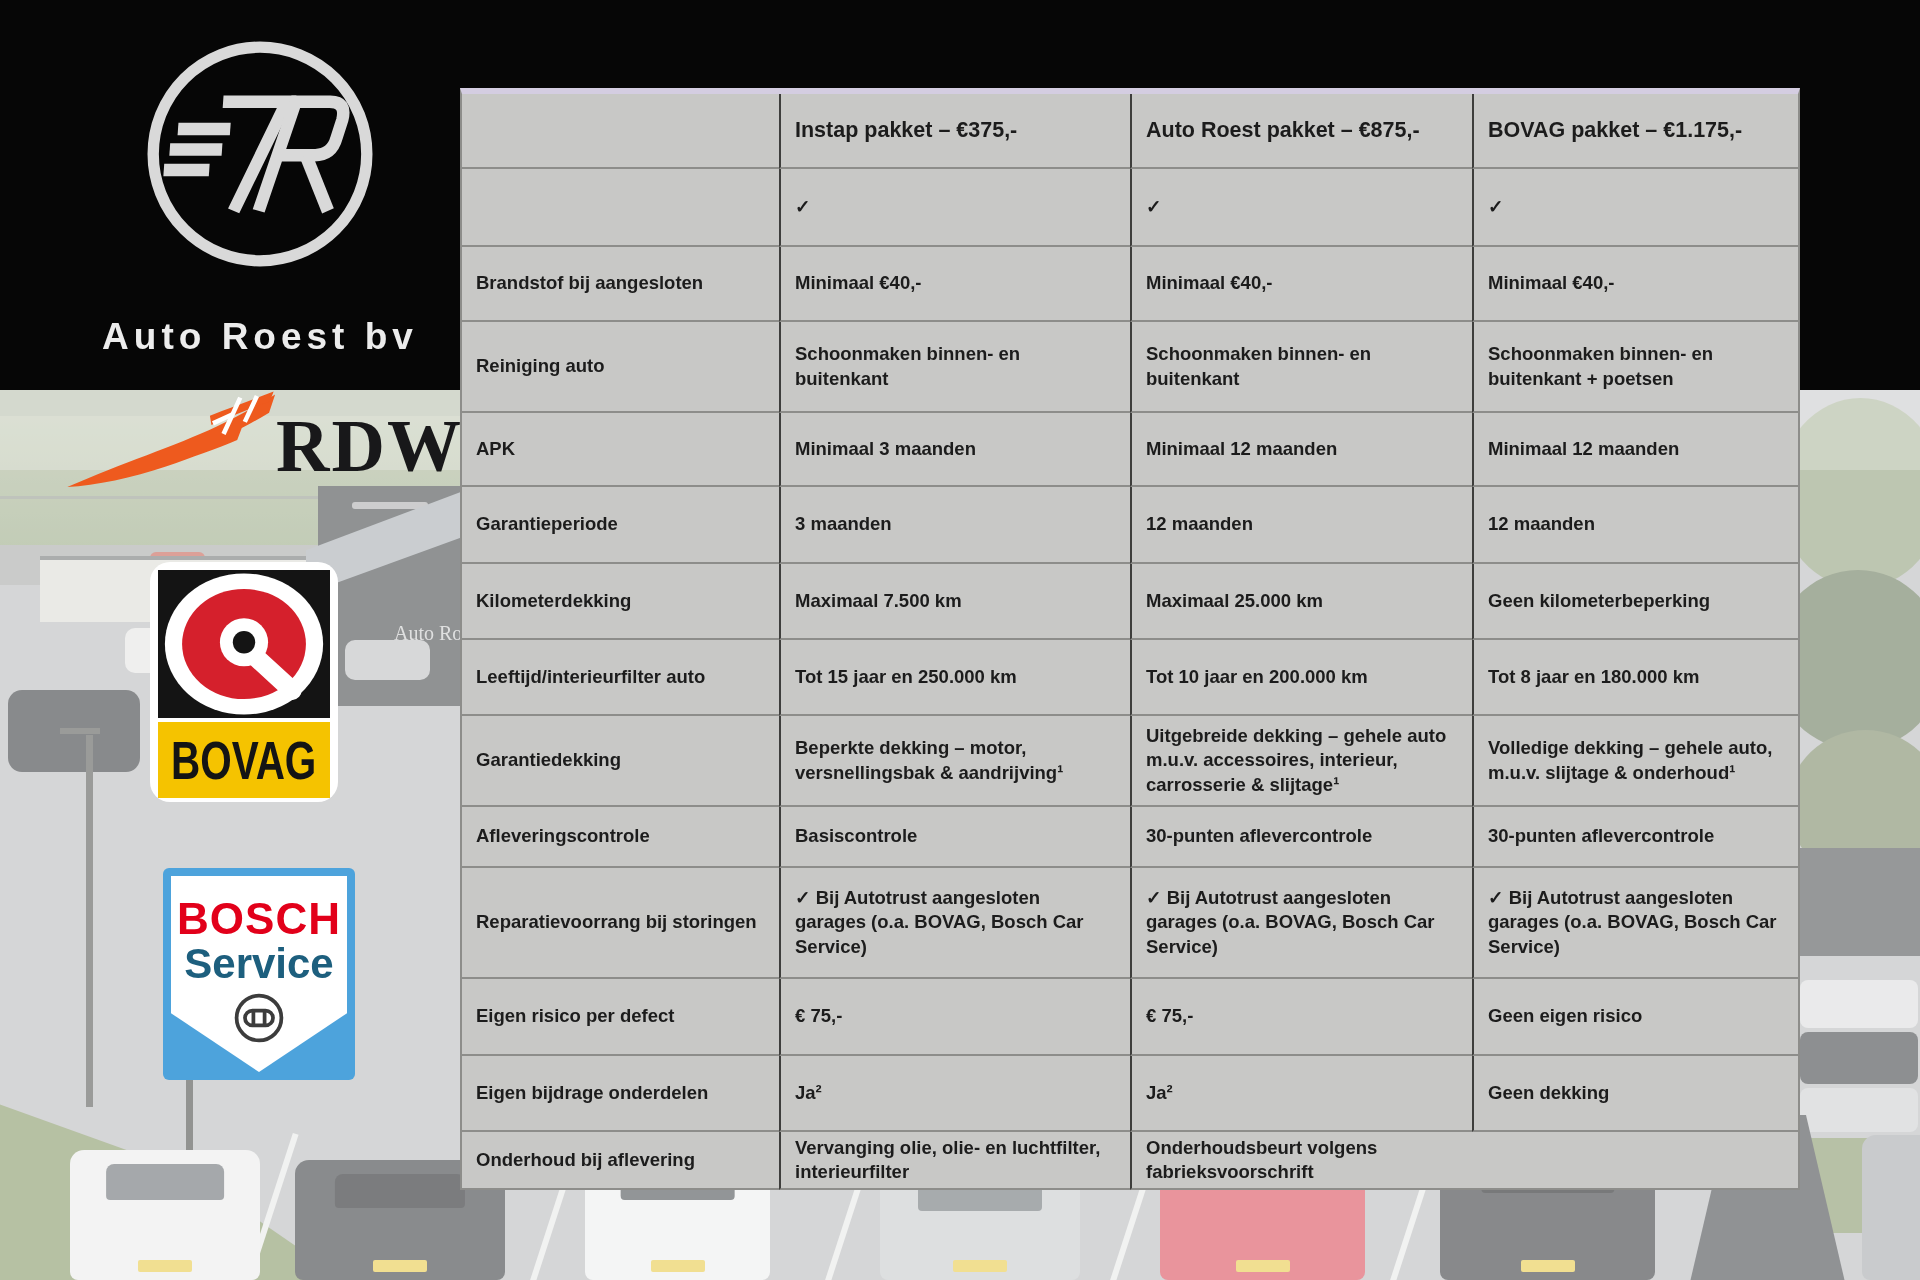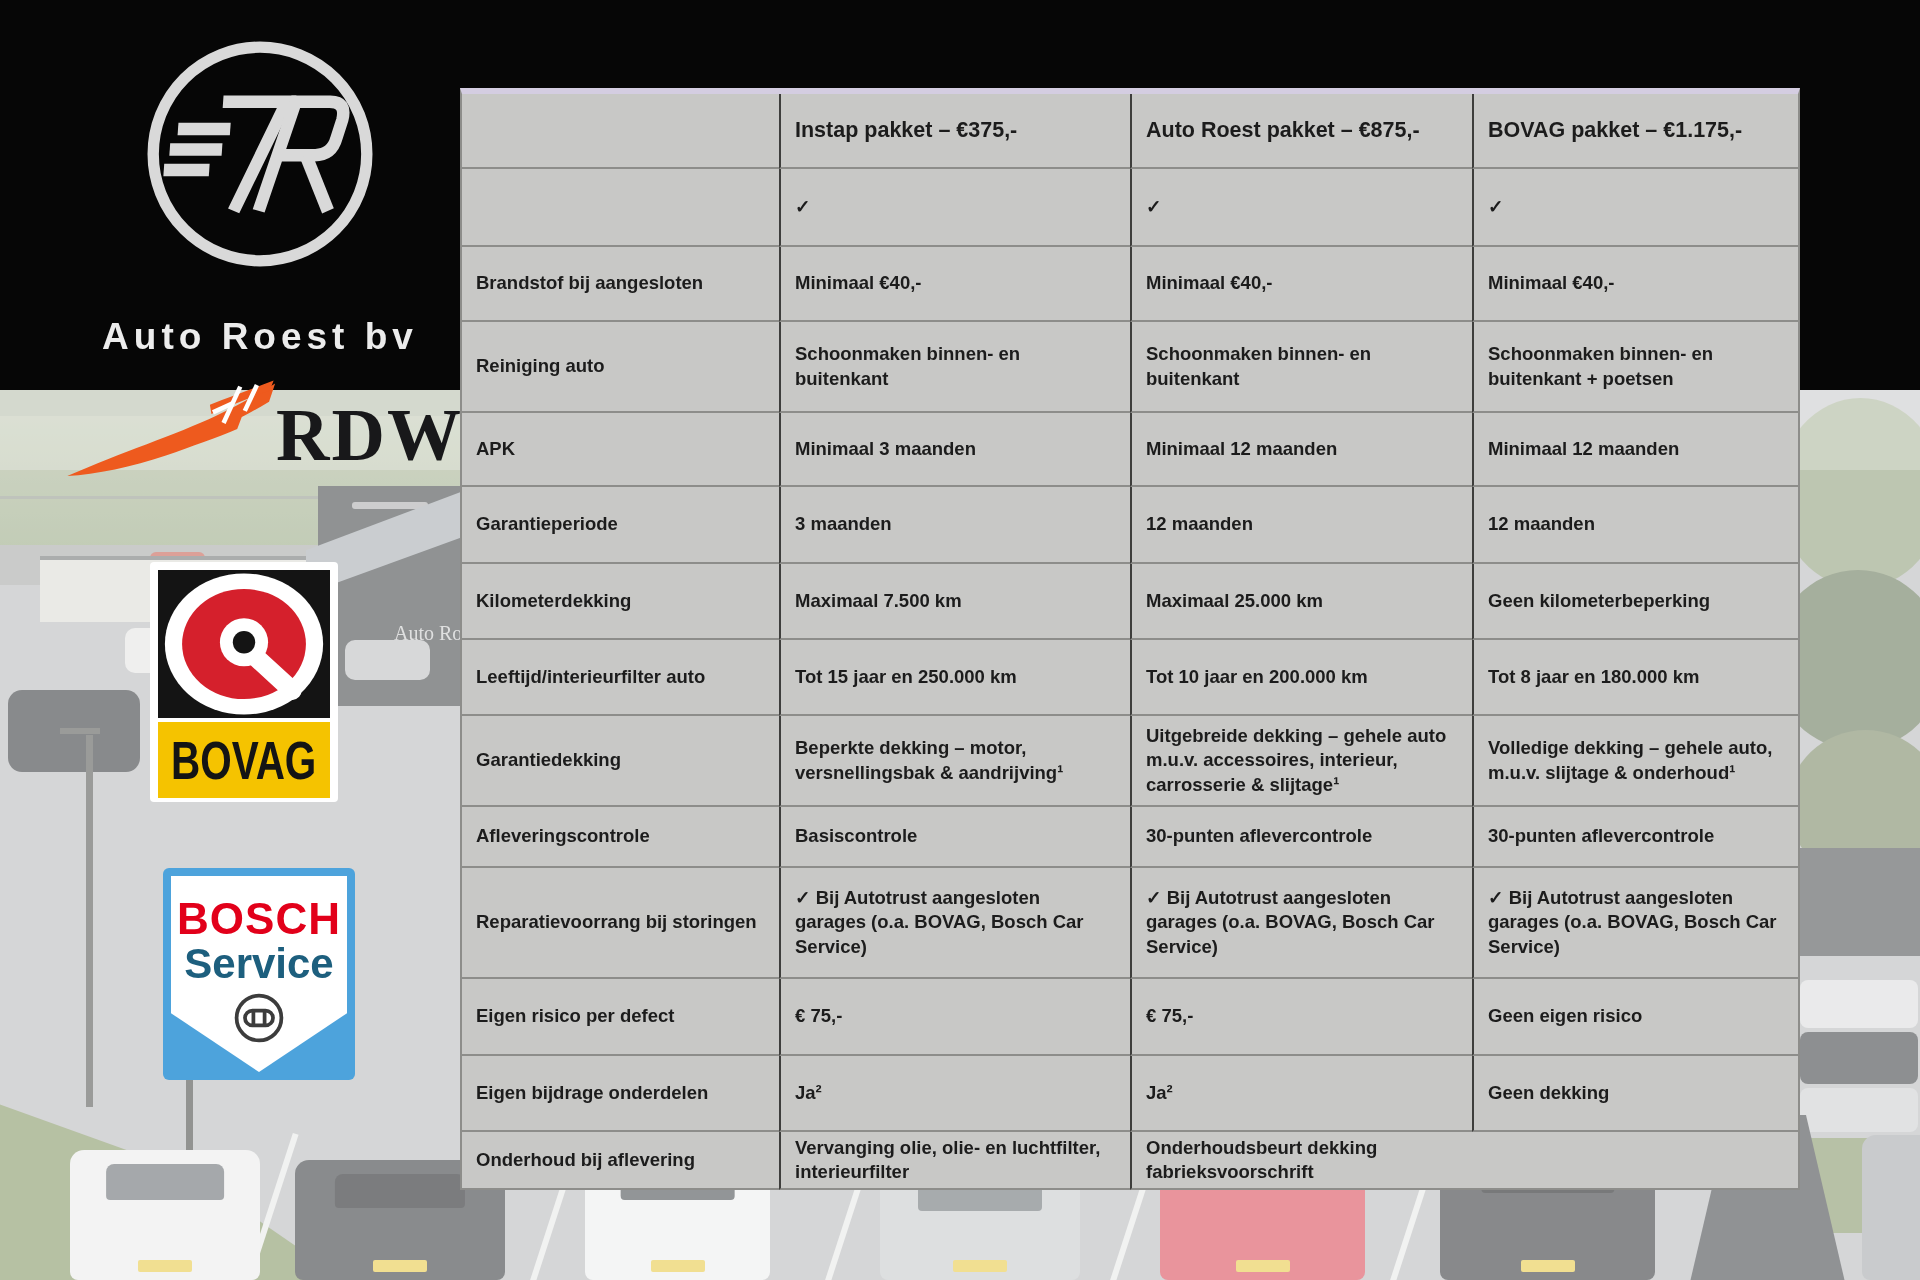--- a/index.html
+++ b/index.html
@@ -39,27 +39,27 @@
 
   
   #band { position:absolute; top:0; left:0; width:1920px; height:390px; background:#060606; }
 
   
   #ar-logo   { left:135px; top:28px; width:250px; height:252px; }
   #ar-name   { left:60px; top:316px; width:400px; text-align:center; color:#ececec;
                font-size:37px; font-weight:bold; letter-spacing:5px; }
 
   
-  #rdw { left:60px; top:379px; width:370px; height:115px; }
+  #rdw { left:60px; top:390px; width:370px; height:115px; }
   #rdw svg { position:absolute; left:0; top:0; }
   #rdw .rdw-text { position:absolute; left:216px; top:14px; font-family:"Liberation Serif", serif;
                    font-size:74px; font-weight:bold; color:#18181a; letter-spacing:2px; }
 
   
-  #bovag { left:150px; top:562px; width:188px; height:240px; background:#fff; border-radius:4px;
+  #bovag { left:150px; top:562px; width:188px; height:240px; background:#fff; border-radius:20px;
            padding:8px; }
   #bovag .mark { width:172px; height:148px; }
   #bovag .yellow { width:172px; height:76px; background:#f5c300; display:flex; align-items:center;
                    justify-content:center; }
   #bovag .yellow span { font-size:46px; font-weight:800; color:#141414; letter-spacing:0;
                         transform:scale(.88,1.18); display:inline-block; }
 
   
   #bosch { left:163px; top:868px; width:192px; height:212px; background:#4da3dc; border-radius:6px; }
   #bosch .white { position:absolute; left:8px; top:8px; width:176px; height:196px; background:#fff;
@@ -269,14 +269,14 @@
   <div class="cell vl">€ 75,-</div>
   <div class="cell vl">Geen eigen risico</div>
 
   <div class="cell">Eigen bijdrage onderdelen</div>
   <div class="cell vl">Ja²</div>
   <div class="cell vl">Ja²</div>
   <div class="cell vl">Geen dekking</div>
 
   <div class="cell">Onderhoud bij aflevering</div>
   <div class="cell vl">Vervanging olie, olie- en luchtfilter, interieurfilter</div>
-  <div class="cell vl">Onderhoudsbeurt dekking fabrieksvoorschrift</div>
+  <div class="cell vl">Onderhoudsbeurt volgens fabrieksvoorschrift</div>
 </div>
 
 </body></html>

